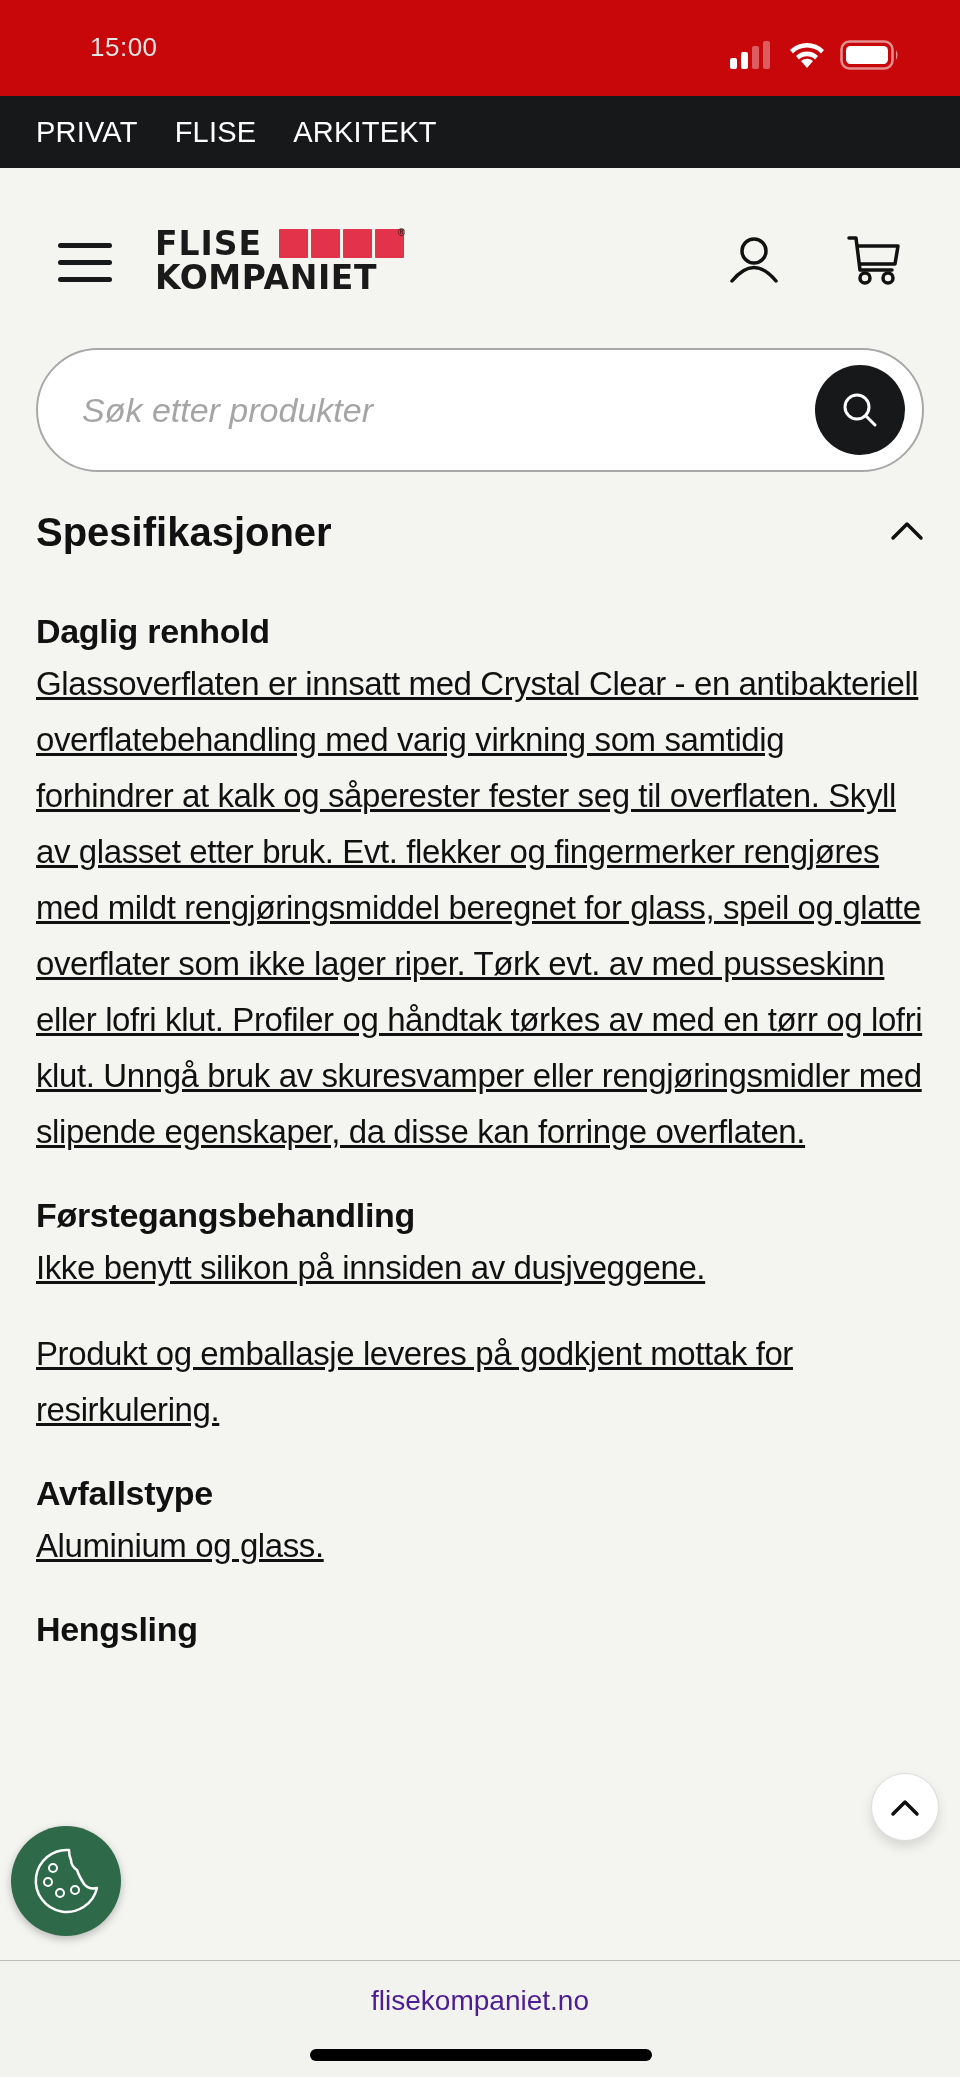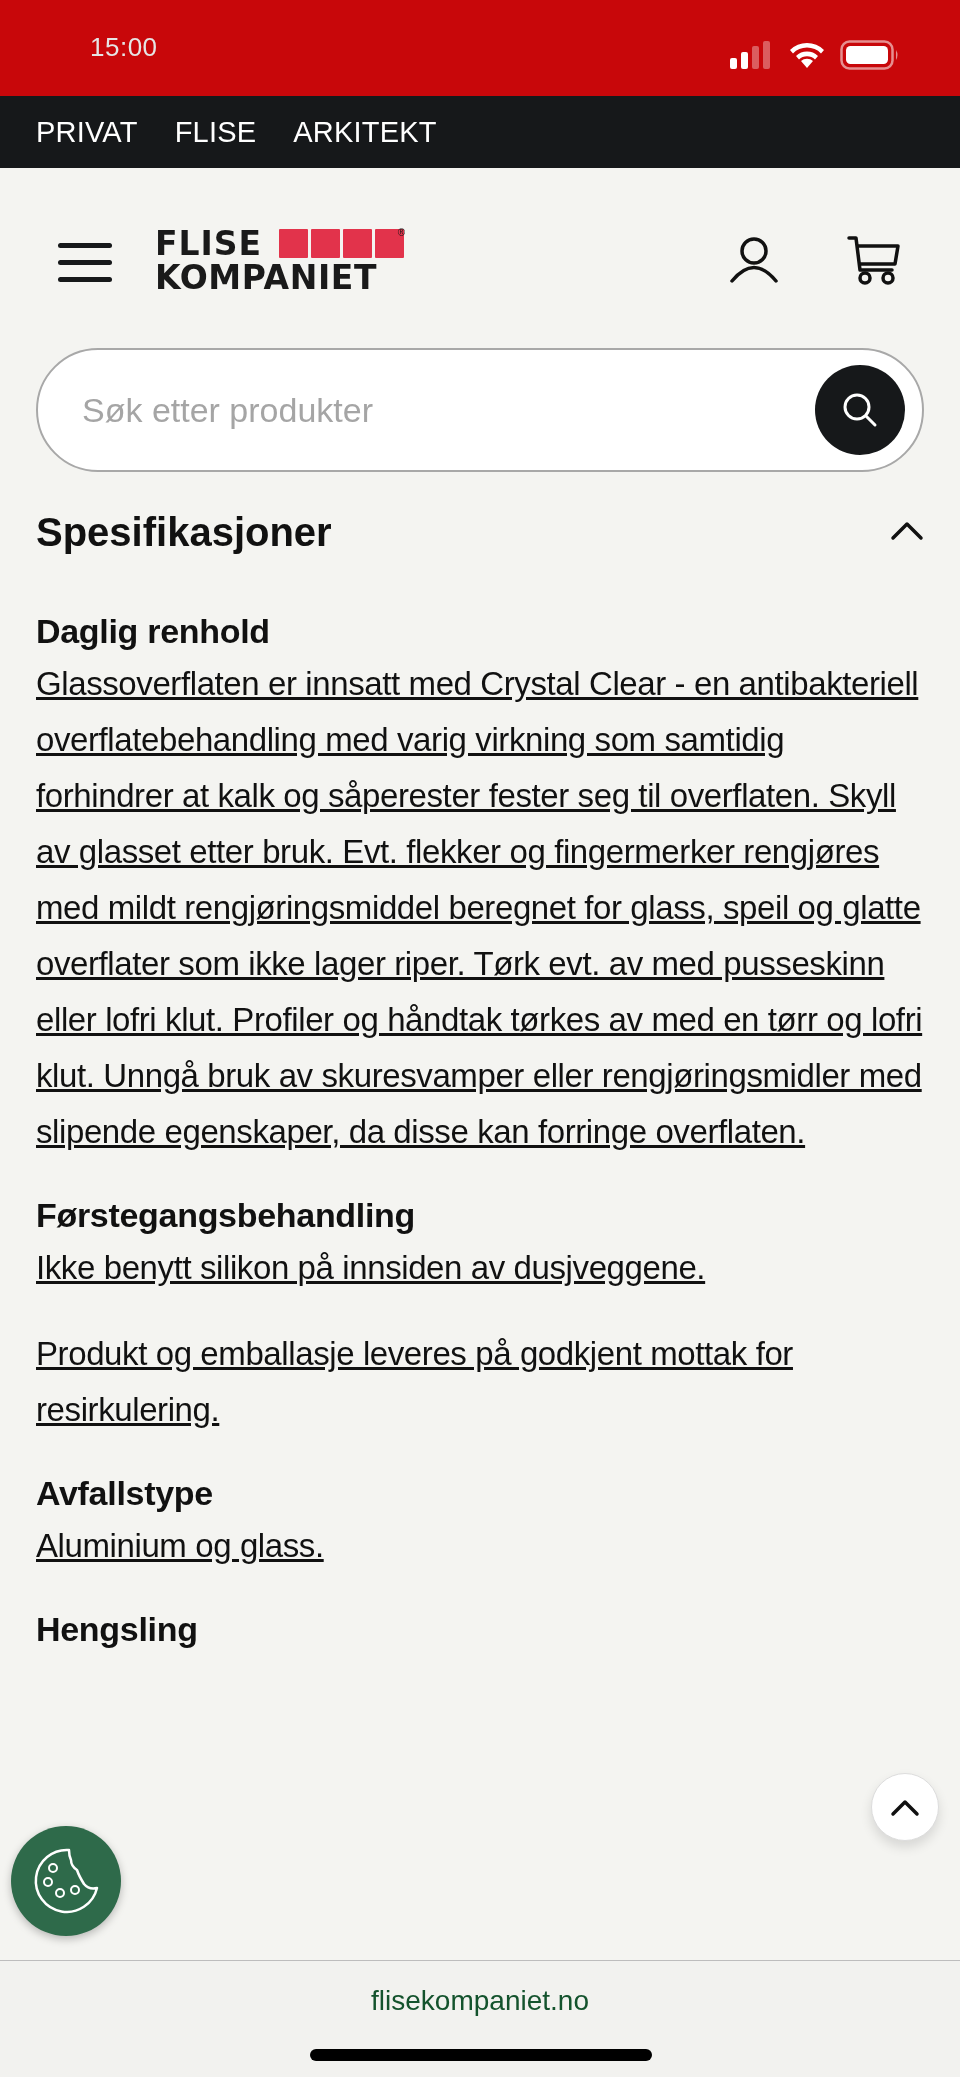--- a/index.html
+++ b/index.html
@@ -43,21 +43,21 @@
   .logo-reg { position: absolute; right: 2px; top: 0px; font-size: 10px; color: #1A1A1A; }
   .user-icon { position: absolute; left: 728px; top: 57px; width: 52px; height: 52px; cursor: pointer; }
   .cart-icon { position: absolute; left: 846px; top: 57px; width: 56px; height: 52px; cursor: pointer; }
   .search {
     position: absolute; left: 36px; top: 348px; width: 888px; height: 124px;
     background: #fff; border: 2px solid #A8A8A8; border-radius: 62px;
   }
   .search input {
     position: absolute; left: 44px; top: 30px; width: 720px; height: 60px;
     border: none; outline: none; background: transparent;
-    font-family: "Liberation Sans", sans-serif; font-size: 34px; color: #111;
+    font-family: "Liberation Sans", sans-serif; font-size: 34px; color: #111; font-style: italic;
   }
   .search input::placeholder { color: #A5A5A5; }
   .search-btn {
     position: absolute; left: 777px; top: 15px; width: 90px; height: 90px; border-radius: 50%;
     background: #16181A; display: flex; align-items: center; justify-content: center; cursor: pointer;
   }
   .section-head {
     position: absolute; left: 36px; top: 500px; width: 888px; height: 64px;
     display: flex; align-items: center; justify-content: space-between; cursor: pointer;
   }
@@ -75,21 +75,21 @@
     position: absolute; left: 11px; top: 1826px; width: 110px; height: 110px; border-radius: 50%;
     background: #2E6A4A; display: flex; align-items: center; justify-content: center; cursor: pointer;
     box-shadow: 0 3px 8px rgba(0,0,0,0.25);
   }
   .browser-bar {
     position: absolute; left: 0; top: 1960px; width: 960px; height: 117px;
     background: #F2F2EF; border-top: 1.5px solid #BDBDBD;
   }
   .url-text {
     position: absolute; left: 0; width: 960px; top: 24px; text-align: center;
-    font-size: 28px; color: #14532d;
+    font-size: 28px; color: #4c1d95;
   }
   .home-indicator {
     position: absolute; left: 310px; top: 88px; width: 342px; height: 12px;
     background: #000; border-radius: 6px;
   }
 </style>
 </head>
 <body>
 
 <div class="status-bar">

